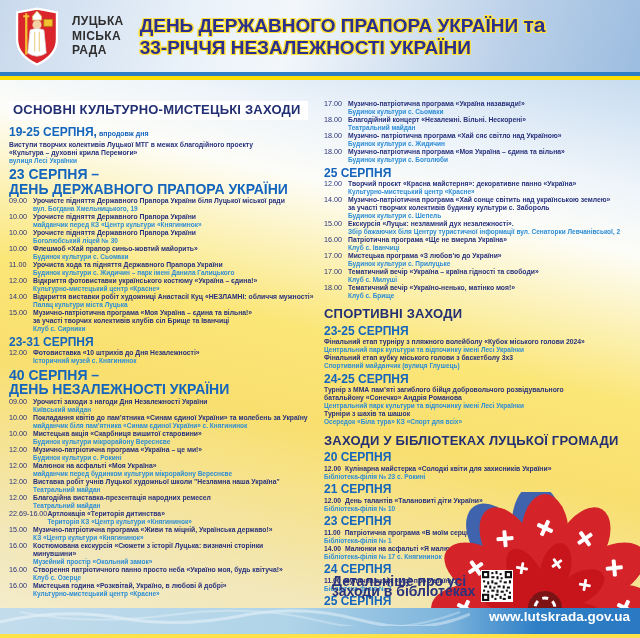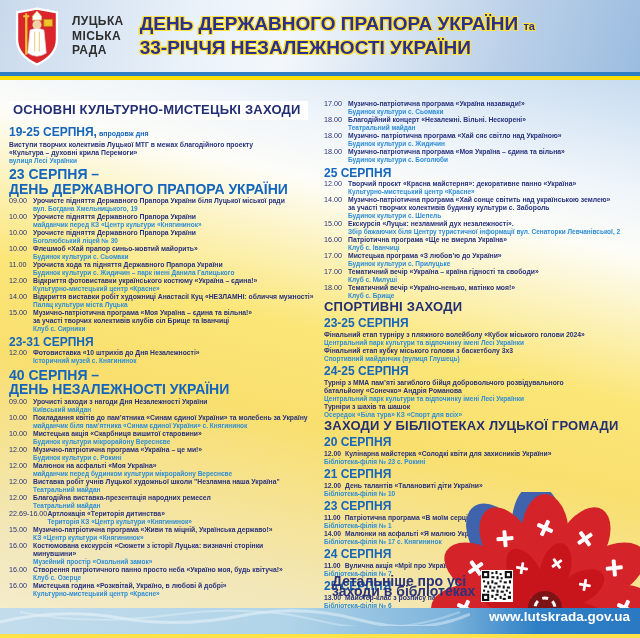--- a/index.html
+++ b/index.html
@@ -5,31 +5,31 @@
   html,body{margin:0;padding:0;}
   .poster{position:relative;width:640px;height:638px;overflow:hidden;
     font-family:"Liberation Sans",sans-serif;background:#fff;}
   
   .hdr{position:relative;height:72px;display:flex;align-items:center;
     background:linear-gradient(105deg,#c9d9ec 0%,#e9f1f9 30%,#f3f7fb 45%,#b9cfe8 80%,#9cbde0 100%);}
   .coa{margin:4px 0 2px 14px;flex:none;}
   .org{margin-left:12px;color:#2e2e2e;font-weight:bold;font-size:12px;line-height:14.5px;letter-spacing:.4px;}
   .titles{margin-left:16px;font-weight:bold;color:#2b2f8e;font-size:19px;line-height:22px;
     text-shadow:-1.2px -1.2px 0 #ffe23a,1.2px -1.2px 0 #ffe23a,-1.2px 1.2px 0 #ffe23a,1.2px 1.2px 0 #ffe23a,0 1.4px 0 #ffe23a,0 -1.4px 0 #ffe23a;}
-  .titles .conj{font-size:11px;}
+  .titles .conj{font-size:21px;}
   .stripe-b{height:4px;background:#2f7fc5;}
   .stripe-y{height:4px;background:#ffdf00;}
   
   .bodywrap{position:relative;height:528px;overflow:hidden;
     background:linear-gradient(193deg,#c7dcf0 0%,#eef4fa 16%,#fdfdf8 26%,#fbe678 48%,#f9df6e 62%,#f2e7b8 88%,#f4ecca 100%);}
   .cols{position:relative;display:flex;padding:20px 4px 0 9px;}
   .col{overflow:hidden;height:520px;}
   .col-left{width:308px;margin-right:7px;}
   .col-right{width:310px;}
-  .sec{color:#232f73;font-weight:800;font-size:13px;line-height:14.5px;margin:0 0 1px;letter-spacing:.2px;}
+  .sec{color:#232f73;font-weight:800;font-size:13px;line-height:14.5px;margin:8px 0 1px;letter-spacing:.2px;}
   .sec.chip{background:#ffffff;display:inline-block;padding:2px 7px 2px 4px;margin:1px 0 3px;}
   .date{color:#1465bd;font-weight:bold;font-size:12px;line-height:12.5px;margin:3px 0 1px;}
   .date.lg .date-line{font-size:14px;line-height:14.5px;}
   .date .note{font-size:7px;font-weight:bold;}
   .event{display:flex;margin:0 0 .5px;}
   .event.flat{display:block;}
   .time{flex:none;color:#28327d;font-weight:normal;font-size:7.2px;line-height:7.9px;
     min-width:24px;margin-right:0;white-space:nowrap;}
   .time-inline{color:#28327d;font-weight:bold;margin-right:4px;}
   .ebody{flex:1;min-width:0;}

